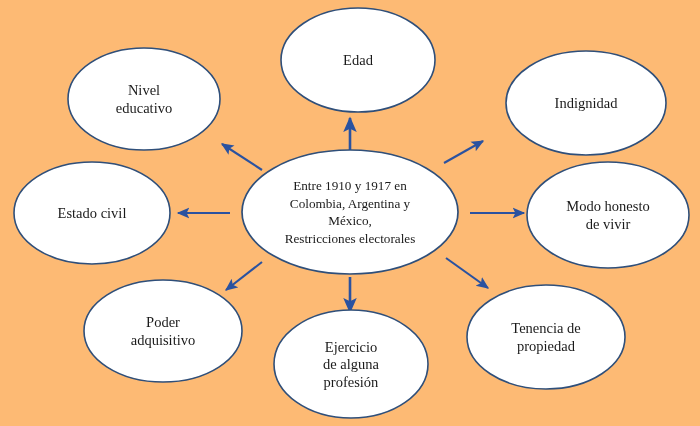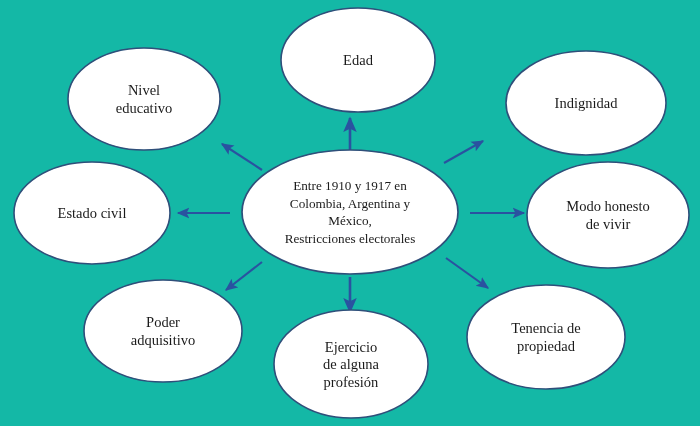--- a/index.html
+++ b/index.html
@@ -10,21 +10,21 @@
   body {
     width: 700px;
     height: 426px;
     font-family: "Liberation Serif", "DejaVu Serif", serif;
     overflow: hidden;
   }
   #diagram-root {
     position: relative;
     width: 700px;
     height: 426px;
-    background: #14b8a6;
+    background: #fdba74;
   }
   svg#diagram-svg {
     display: block;
     width: 700px;
     height: 426px;
   }
   .node-ellipse {
     fill: #ffffff;
     stroke: #2f4f7a;
     stroke-width: 1.6;

